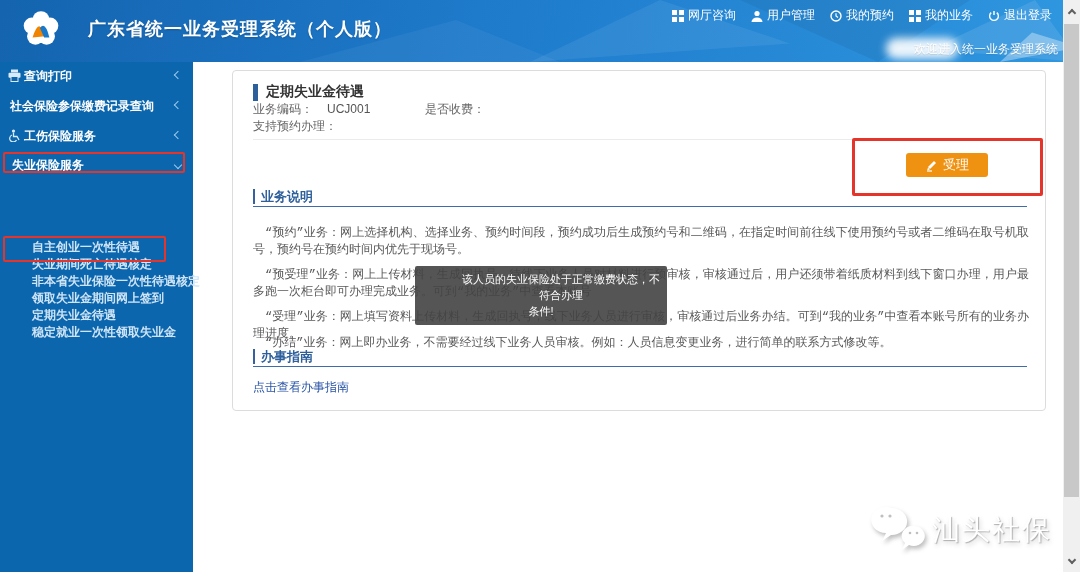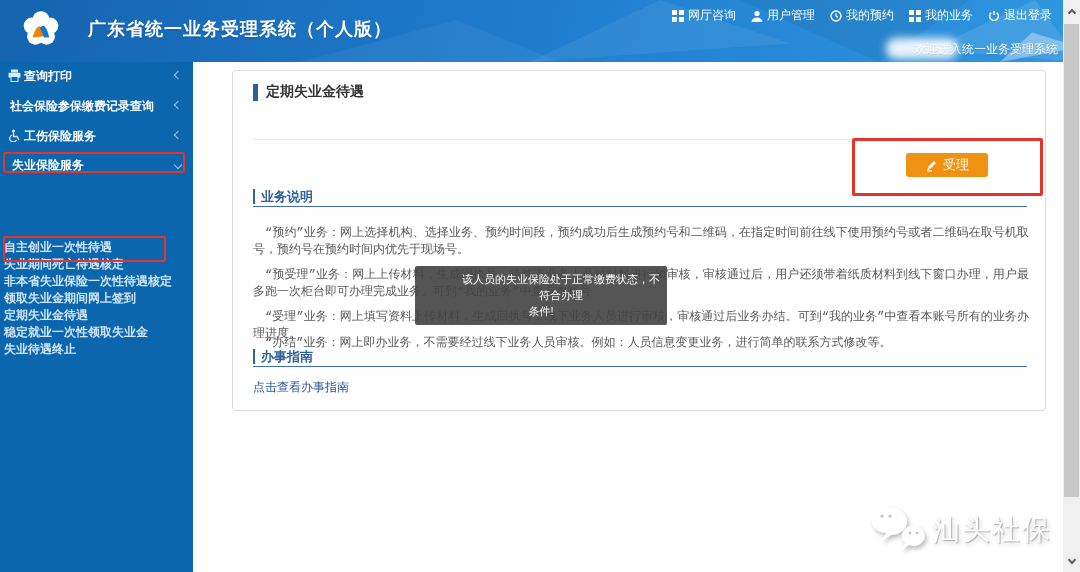--- a/index.html
+++ b/index.html
@@ -28,21 +28,21 @@
   
   .sidebar{position:absolute;left:0;top:62px;width:193px;height:510px;background:#0c66ad;font-weight:bold;}
   .menu-item{position:absolute;left:0;width:193px;height:28px;line-height:28px;color:#fff;font-size:12px;cursor:pointer;}
   .menu-item .mi-label{position:absolute;left:10px;top:0;}
   .menu-item.has-icon .mi-label{left:24px;}
   .mi-icon{position:absolute;left:8px;top:7px;width:13px;height:13px;color:#d7ebfa;}
   .chev{position:absolute;right:12px;top:10px;width:6px;height:6px;border-left:1.6px solid #9cc9ea;border-bottom:1.6px solid #9cc9ea;}
   .chev.left{transform:rotate(45deg);}
   .chev.down{transform:rotate(-45deg);top:8px;}
   .submenu{position:absolute;left:0;top:177px;width:193px;list-style:none;margin:0;padding:0;}
-  .submenu li{height:17px;line-height:17px;padding-left:4px;color:#cfe5f7;font-size:12px;cursor:pointer;white-space:nowrap;}
+  .submenu li{height:17px;line-height:17px;padding-left:32px;color:#cfe5f7;font-size:12px;cursor:pointer;white-space:nowrap;}
 
   
   .redbox{position:absolute;border:2px solid #e5352b;border-radius:2px;pointer-events:none;z-index:30;}
   .rb-menu{left:3px;top:152px;width:182px;height:21px;}
   .rb-submenu{left:3px;top:236px;width:163px;height:26px;}
   .rb-button{left:852px;top:138px;width:191px;height:58px;border-width:3px;}
 
   
   .card{position:absolute;left:232px;top:70px;width:814px;height:341px;background:#fff;
     border:1px solid #dcdcdc;border-radius:4px;}
@@ -197,34 +197,41 @@
       <span class="chev down"></span>
     </div>
 
     <ul class="submenu">
       <li>自主创业一次性待遇</li>
       <li>失业期间死亡待遇核定</li>
       <li>非本省失业保险一次性待遇核定</li>
       <li>领取失业金期间网上签到</li>
       <li>定期失业金待遇</li>
       <li>稳定就业一次性领取失业金</li>
-      <li>失业待遇终止</li>
     </ul>
   </div>
 
   <div class="redbox rb-menu"></div>
   <div class="redbox rb-submenu"></div>
 
   <div class="card">
 
     <div class="card-title">
       <div class="title-bar"></div>
       <div class="title-text">定期失业金待遇</div>
     </div>
 
+    <div class="fields">
+      <div class="row">
+        <span class="lab-code">业务编码：</span><span class="val-code">UCJ001</span><span class="lab-fee">是否收费：</span>
+      </div>
+      <div class="row">
+        <span>支持预约办理：</span>
+      </div>
+    </div>
 
     <div class="divider"></div>
 
     <button class="accept-btn">
       <svg width="13" height="13" viewBox="0 0 13 13">
         <path d="M3 8 L9 2 L11 4 L5 10 Z" fill="#fff"></path>
         <path d="M2.2 11.2 L3 8.6 L4.9 10.4 Z" fill="#fff"></path>
         <path d="M2 12 H7" stroke="#fff" stroke-width="1.2"></path>
       </svg>
       <span>受理</span>

